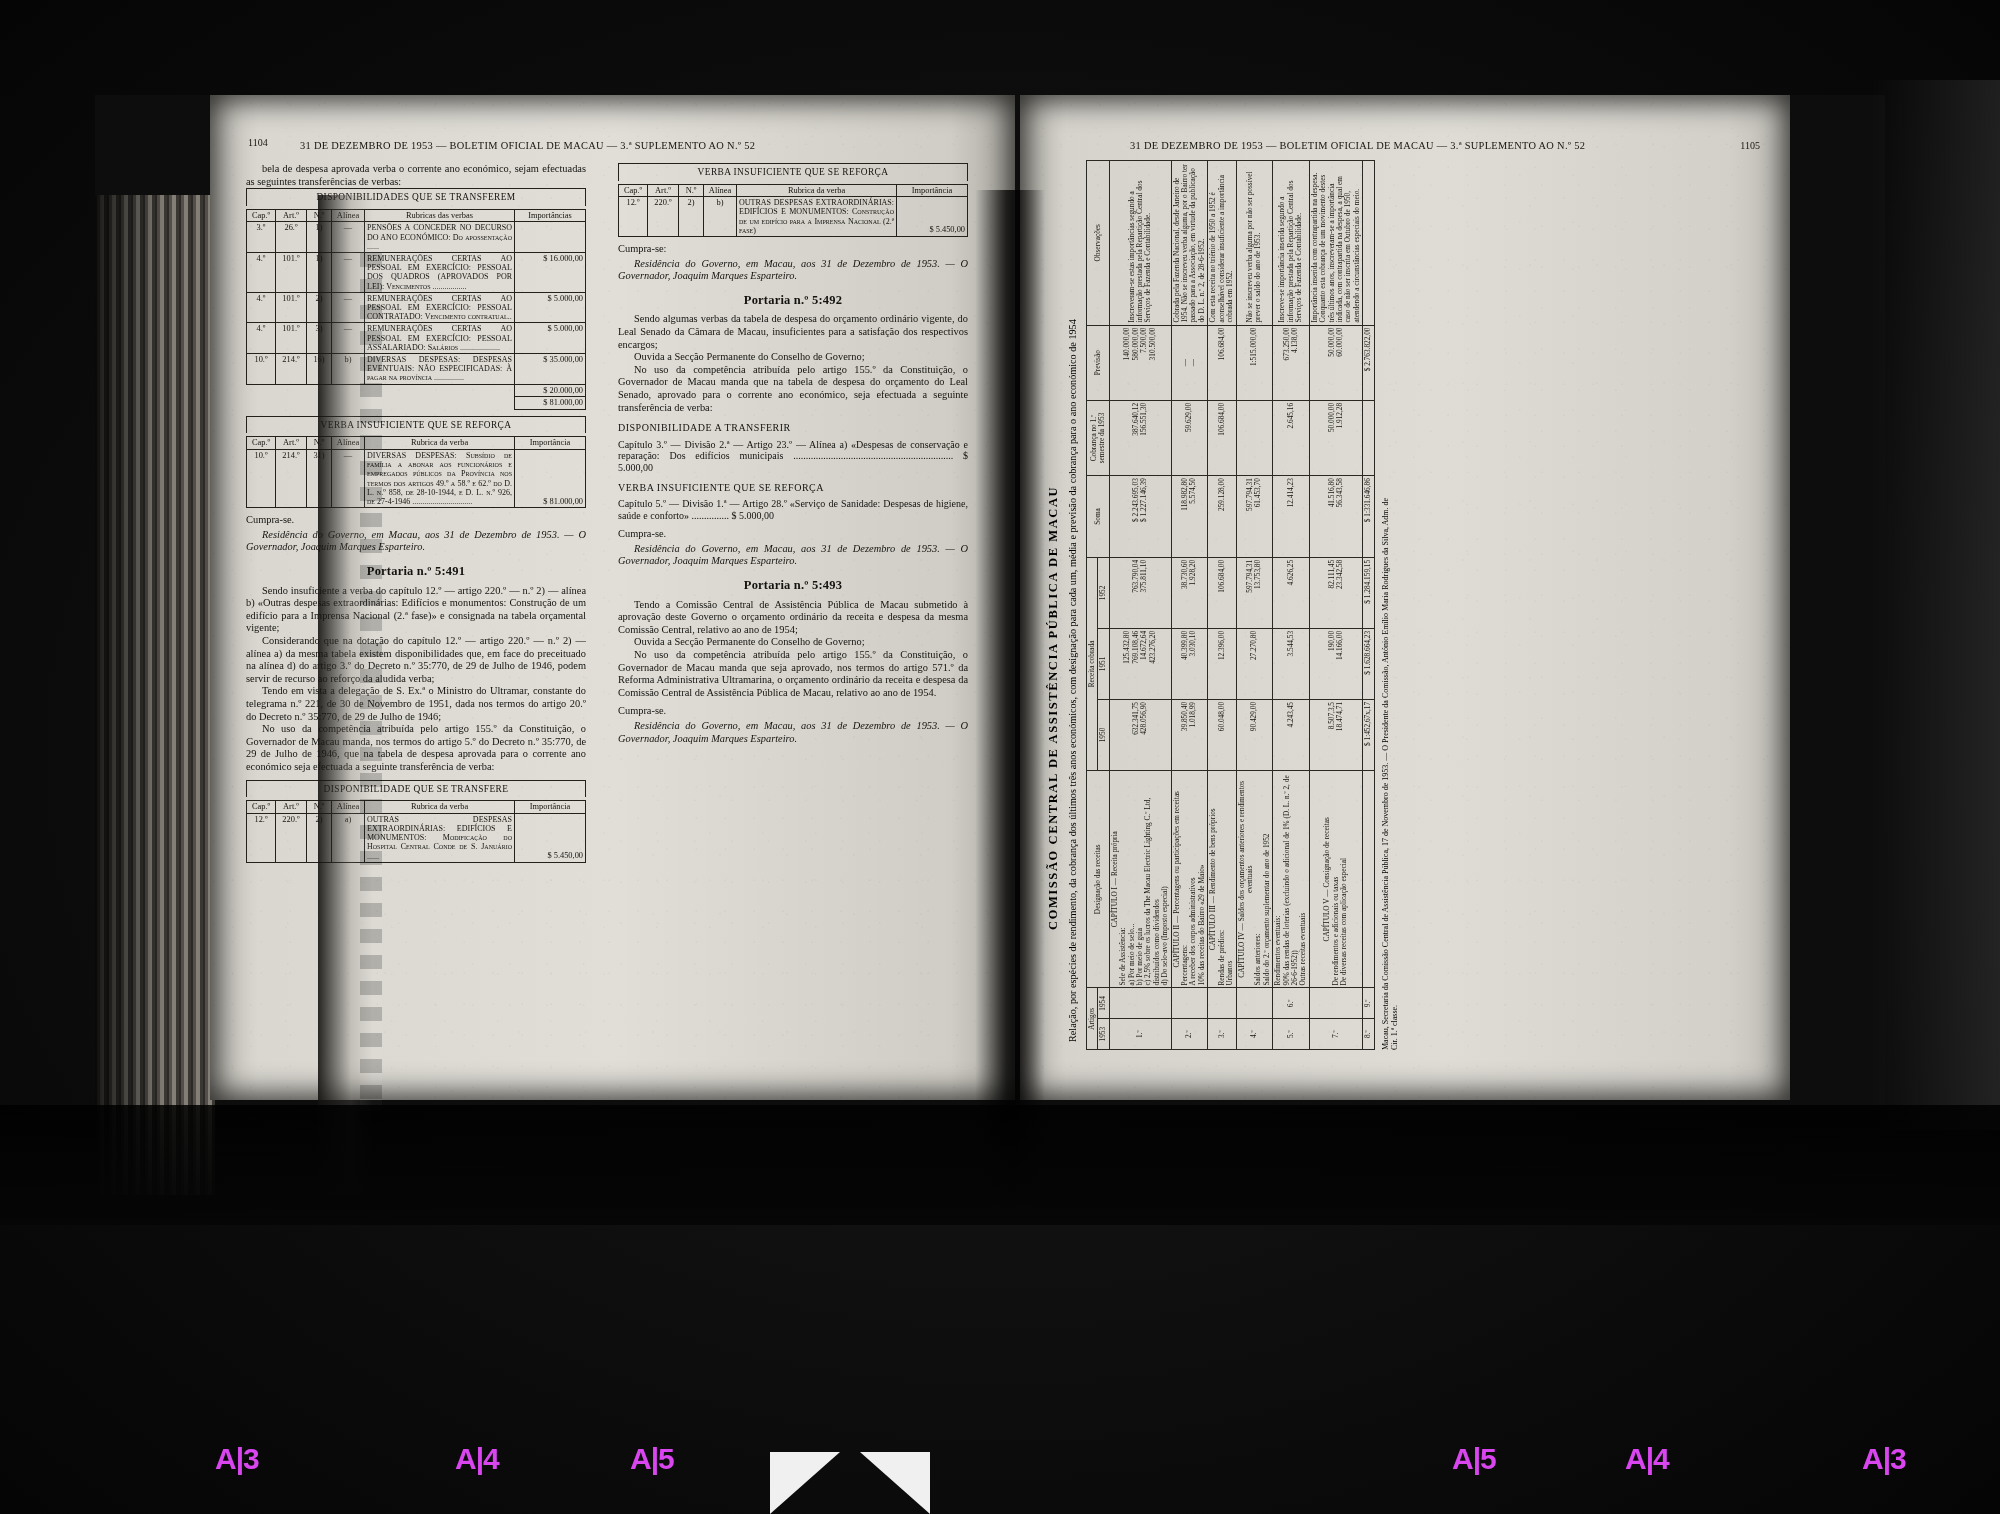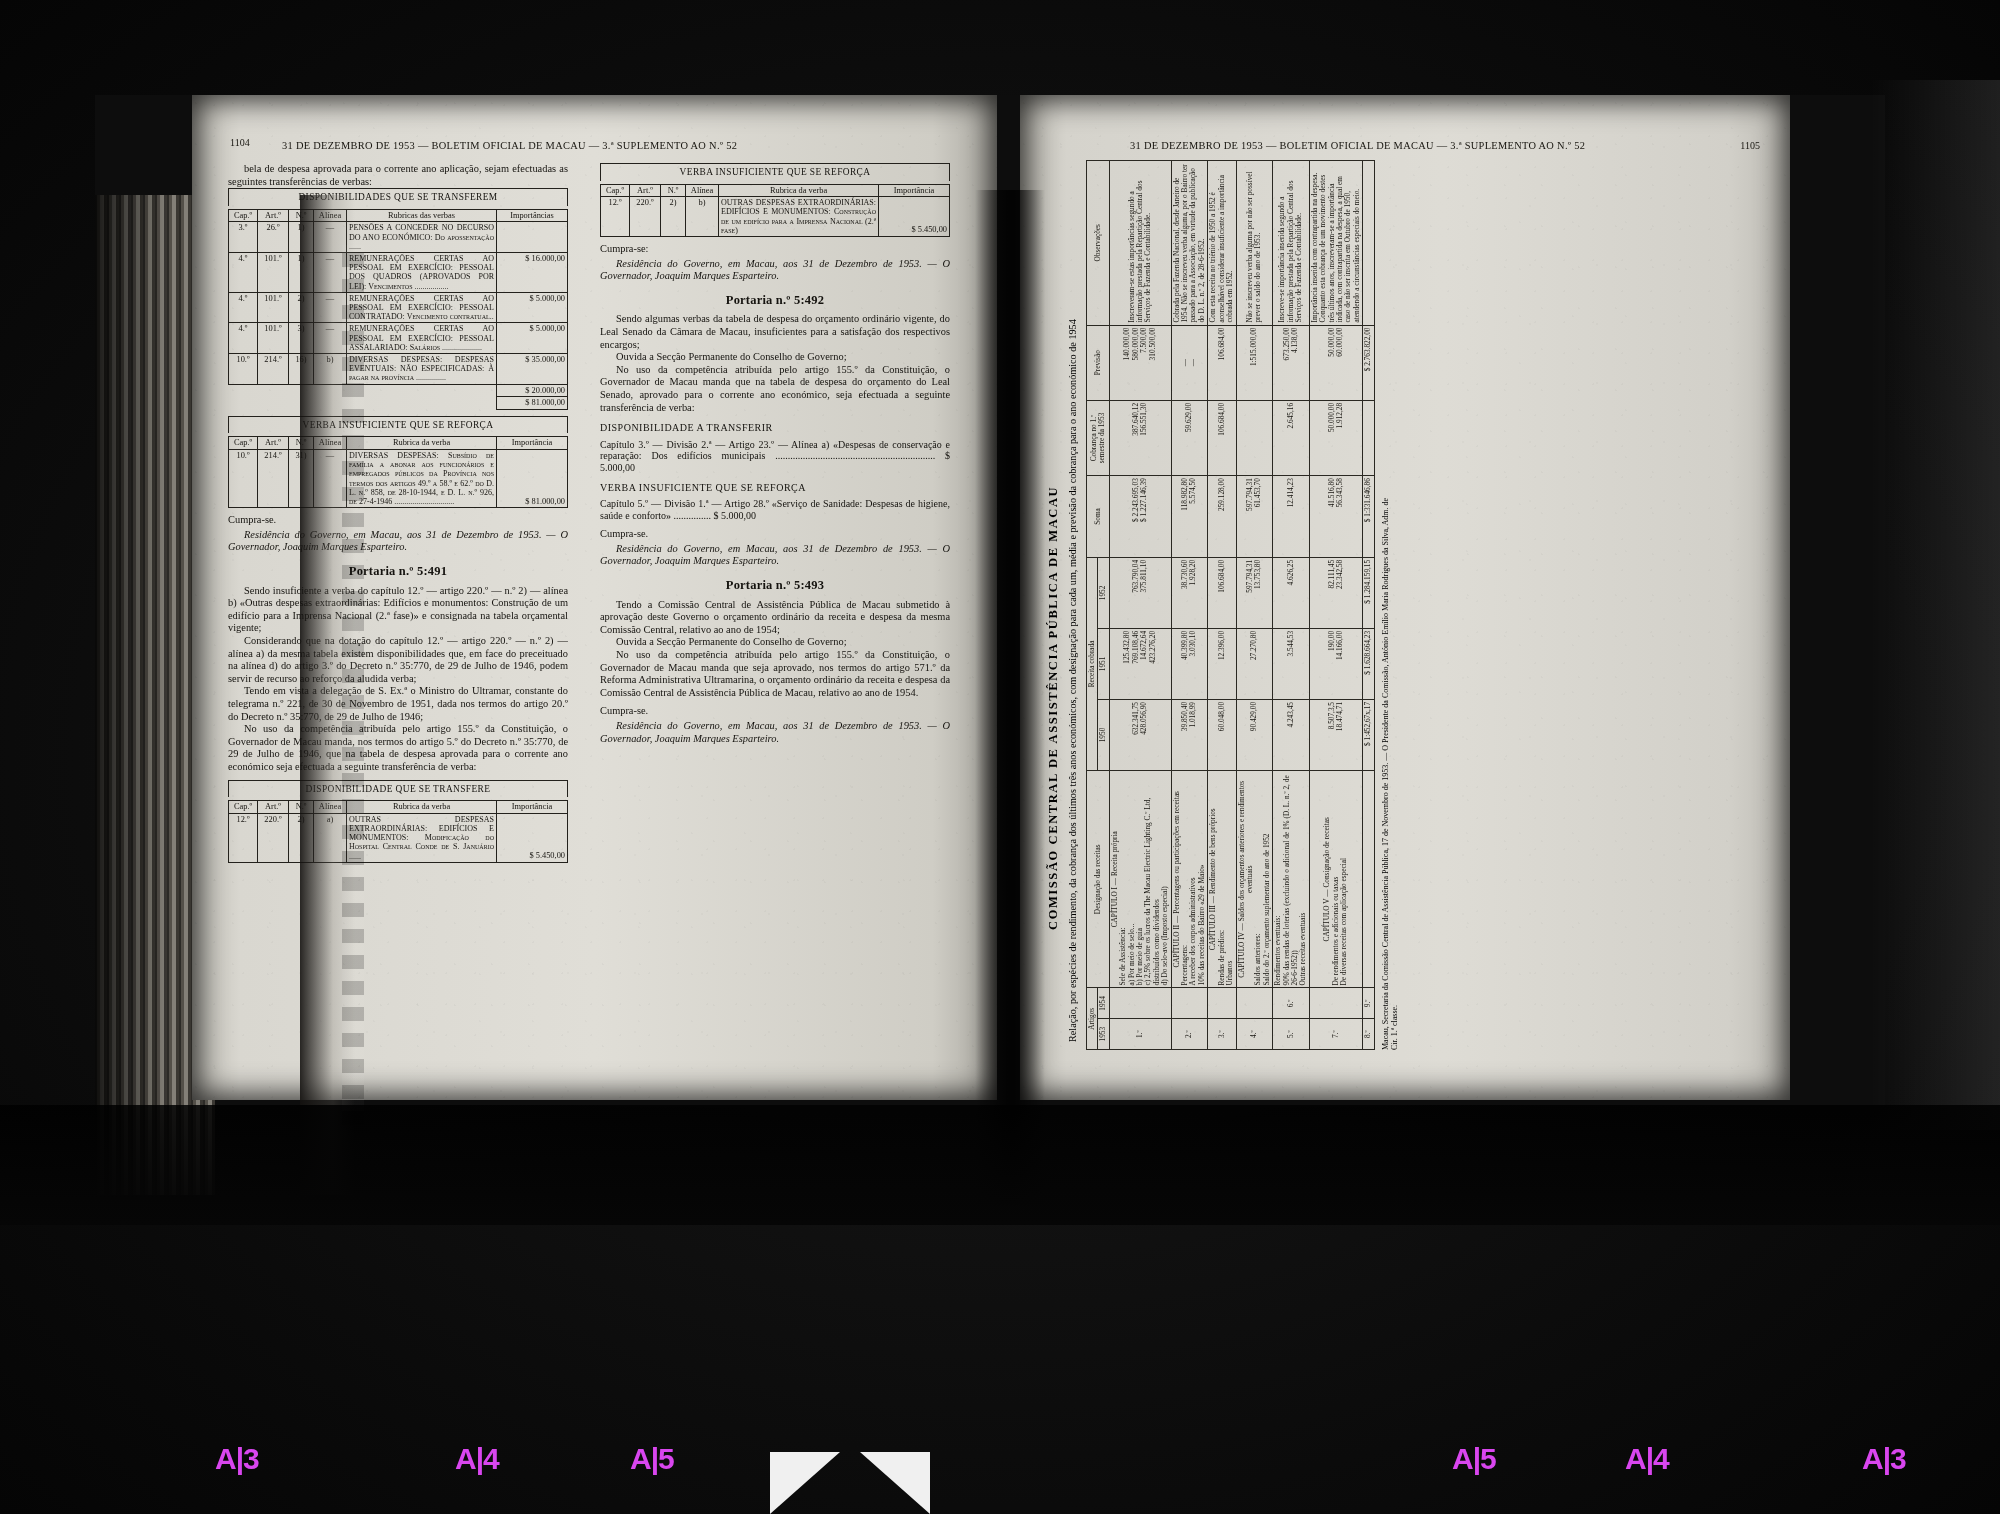--- a/index.html
+++ b/index.html
@@ -8,21 +8,21 @@
 
   
   .bed{position:absolute;inset:0;background:
      radial-gradient(ellipse at 50% 50%, #1a1a1a 0%, #0b0b0b 70%, #050505 100%);}
 
   
   .book{position:absolute;left:95px;top:95px;width:1790px;height:1010px;
         background:#0d0d0d;}
   .page{position:absolute;top:0;background:#d6d4cd;
         box-shadow:0 0 28px 6px rgba(0,0,0,.75) inset;}
-  .page-left{left:97px;width:805px;height:1005px;
+  .page-left{left:115px;width:805px;height:1005px;
      background:linear-gradient(90deg,#bdbbb3 0%,#d9d7d0 6%,#e0ded7 50%,#cfcdc5 92%,#a9a7a0 100%);}
   .page-right{left:925px;width:770px;height:1005px;
      background:linear-gradient(90deg,#b6b4ac 0%,#d5d3cc 6%,#dedcd5 55%,#d2d0c9 92%,#bcbab3 100%);}
 
   
   .edges{position:absolute;left:0;top:100px;width:120px;height:1000px;
      background:repeating-linear-gradient(90deg,#2e2c28 0 2px,#57534c 2px 5px,#8a867d 5px 9px,#3d3a35 9px 12px);
      opacity:.95;filter:blur(.2px);}
   .edges:after{content:"";position:absolute;inset:0;
      background:linear-gradient(90deg,rgba(0,0,0,.8),rgba(0,0,0,0) 60%);}
@@ -99,21 +99,21 @@
   <div class="book">
 
     <div class="edges"></div>
 
     <div class="page page-left">
 
       <div class="folio" style="left:38px;top:42px;">1104</div>
       <div class="hdr" style="left:90px;top:45px;font-size:10.4px;">31 DE DEZEMBRO DE 1953 — BOLETIM OFICIAL DE MACAU — 3.ª SUPLEMENTO AO N.º 52</div>
 
       <div class="col" style="left:36px;top:68px;width:340px;">
-        <p class="ind">bela de despesa aprovada para o corrente ano aplicação, sejam efectuadas as seguintes transferências de verbas:</p>
+        <p class="ind">bela de despesa aprovada verba o corrente ano económico, sejam efectuadas as seguintes transferências de verbas:</p>
 
         <div class="tcap">DISPONIBILIDADES QUE SE TRANSFEREM</div>
         <table class="vt">
           <thead>
               <tr>
             <th style="width:24px">Cap.º</th>
             <th style="width:26px">Art.º</th>
             <th style="width:20px">N.º</th>
             <th style="width:28px">Alínea</th>
             <th>Rubricas das verbas</th>

